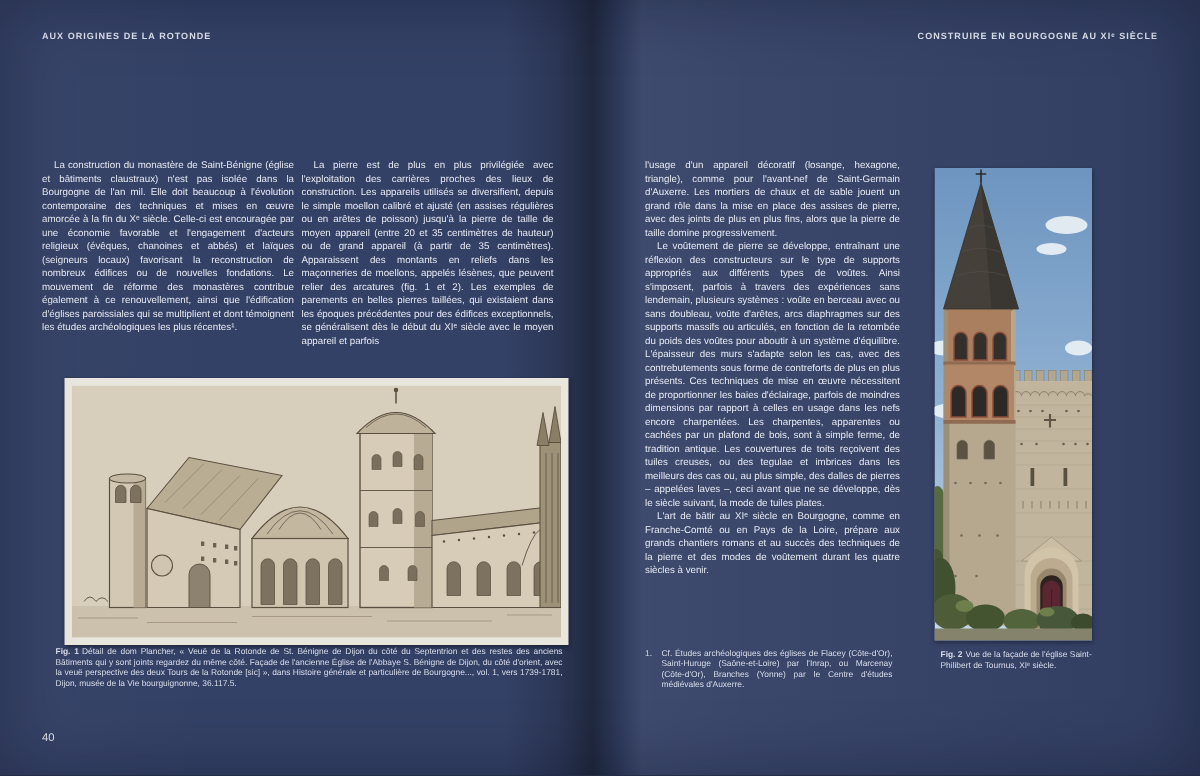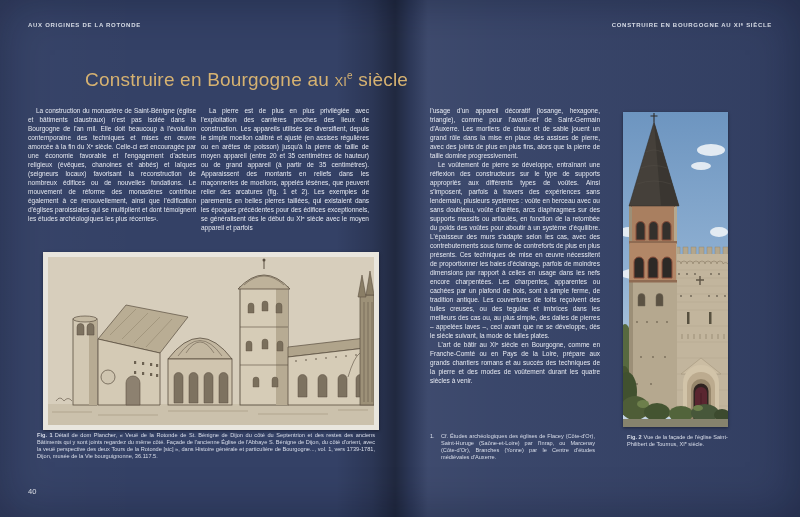--- a/index.html
+++ b/index.html
@@ -46,21 +46,20 @@
 </style>
 </head>
 <body>
 
 <div id="spread">
   <div class="bg-gutter"></div>
 
   <div class="running-head rh-left">Aux origines de la Rotonde</div>
   <div class="running-head rh-right">Construire en Bourgogne au XIᵉ siècle</div>
 
-  <div class="title"><span>Construire en Bourgogne au </span><span class="sc">xi</span><sup>e</sup><span> siècle</span></div>
 
   <div class="bodycol col1">
     <p class="ind">La construction du monastère de Saint-Bénigne (église et bâtiments claustraux) n'est pas isolée dans la Bourgogne de l'an mil. Elle doit beaucoup à l'évolution contemporaine des techniques et mises en œuvre amorcée à la fin du Xᵉ siècle. Celle-ci est encouragée par une économie favorable et l'engagement d'acteurs religieux (évêques, chanoines et abbés) et laïques (seigneurs locaux) favorisant la reconstruction de nombreux édifices ou de nouvelles fondations. Le mouvement de réforme des monastères contribue également à ce renouvellement, ainsi que l'édification d'églises paroissiales qui se multiplient et dont témoignent les études archéologiques les plus récentes¹.</p>
   </div>
   <div class="bodycol col2">
     <p class="ind">La pierre est de plus en plus privilégiée avec l'exploitation des carrières proches des lieux de construction. Les appareils utilisés se diversifient, depuis le simple moellon calibré et ajusté (en assises régulières ou en arêtes de poisson) jusqu'à la pierre de taille de moyen appareil (entre 20 et 35 centimètres de hauteur) ou de grand appareil (à partir de 35 centimètres). Apparaissent des montants en reliefs dans les maçonneries de moellons, appelés lésènes, que peuvent relier des arcatures (fig. 1 et 2). Les exemples de parements en belles pierres taillées, qui existaient dans les époques précédentes pour des édifices exceptionnels, se généralisent dès le début du XIᵉ siècle avec le moyen appareil et parfois</p>
   </div>
   <div class="bodycol col3">
     <p>l'usage d'un appareil décoratif (losange, hexagone, triangle), comme pour l'avant-nef de Saint-Germain d'Auxerre. Les mortiers de chaux et de sable jouent un grand rôle dans la mise en place des assises de pierre, avec des joints de plus en plus fins, alors que la pierre de taille domine progressivement.</p>
     <p class="ind">Le voûtement de pierre se développe, entraînant une réflexion des constructeurs sur le type de supports appropriés aux différents types de voûtes. Ainsi s'imposent, parfois à travers des expériences sans lendemain, plusieurs systèmes : voûte en berceau avec ou sans doubleau, voûte d'arêtes, arcs diaphragmes sur des supports massifs ou articulés, en fonction de la retombée du poids des voûtes pour aboutir à un système d'équilibre. L'épaisseur des murs s'adapte selon les cas, avec des contrebutements sous forme de contreforts de plus en plus présents. Ces techniques de mise en œuvre nécessitent de proportionner les baies d'éclairage, parfois de moindres dimensions par rapport à celles en usage dans les nefs encore charpentées. Les charpentes, apparentes ou cachées par un plafond de bois, sont à simple ferme, de tradition antique. Les couvertures de toits reçoivent des tuiles creuses, ou des tegulae et imbrices dans les meilleurs des cas ou, au plus simple, des dalles de pierres – appelées laves –, ceci avant que ne se développe, dès le siècle suivant, la mode de tuiles plates.</p>

